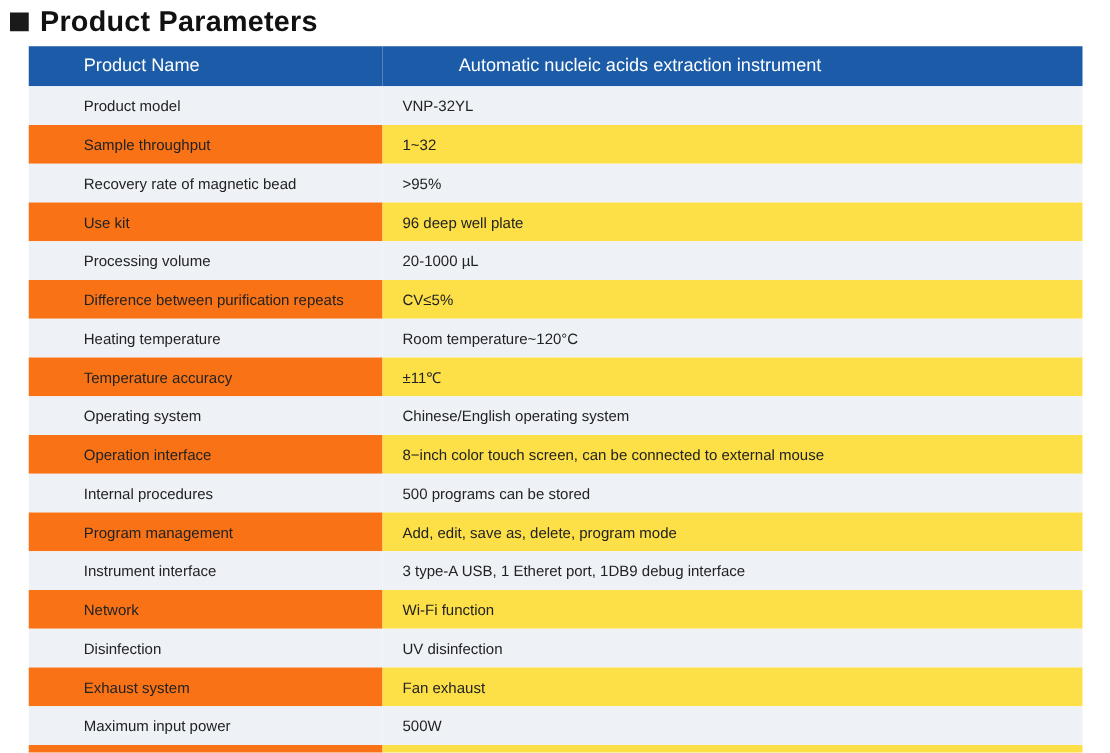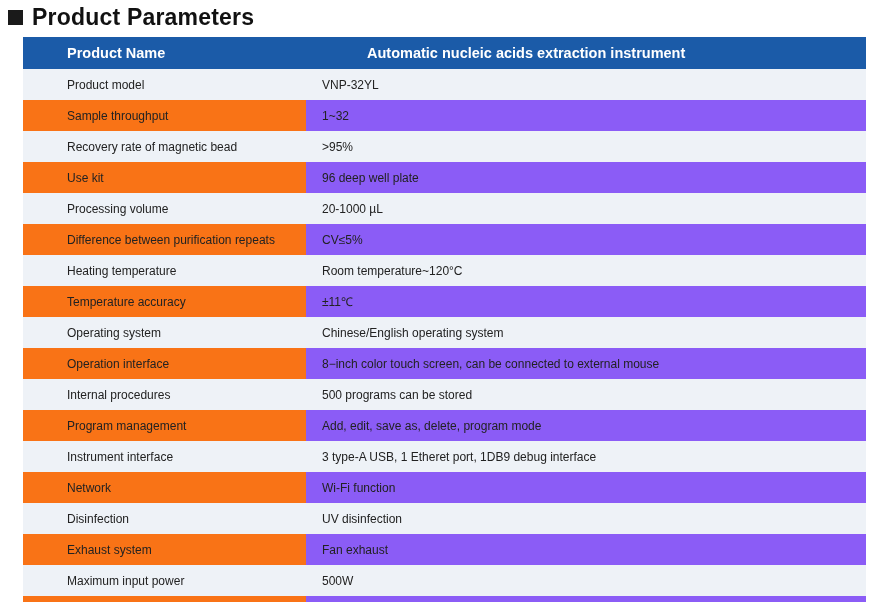--- a/index.html
+++ b/index.html
@@ -44,21 +44,21 @@
     width: 843px;
     margin-left: 23px;
     table-layout: fixed;
   }
   table.params col.c1 { width: 283px; }
   table.params col.c2 { width: 560px; }
   table.params thead th {
     background: #1b5ba8;
     color: #ffffff;
     font-size: 14.5px;
-    font-weight: bold;
+    font-weight: normal;
     text-align: left;
     height: 32px;
     padding: 0 0 0 0;
     vertical-align: middle;
     border: none;
   }
   table.params thead th.h1 {
     padding-left: 44px;
   }
   table.params thead th.h2 {
@@ -73,21 +73,21 @@
   }
   table.params tbody td.name {
     padding-left: 44px;
   }
   table.params tbody td.value {
     padding-left: 16px;
   }
   table.params tbody tr.odd td.name { background: #eef2f7; }
   table.params tbody tr.odd td.value { background: #eef2f7; }
   table.params tbody tr.even td.name { background: #f97316; }
-  table.params tbody tr.even td.value { background: #8b5cf6; }
+  table.params tbody tr.even td.value { background: #fde047; }
 </style>
 </head>
 <body>
 
 <div class="page">
 
   <div class="title-row">
     <span class="title-marker"></span>
     <span class="title-text">Product Parameters</span>
   </div>

